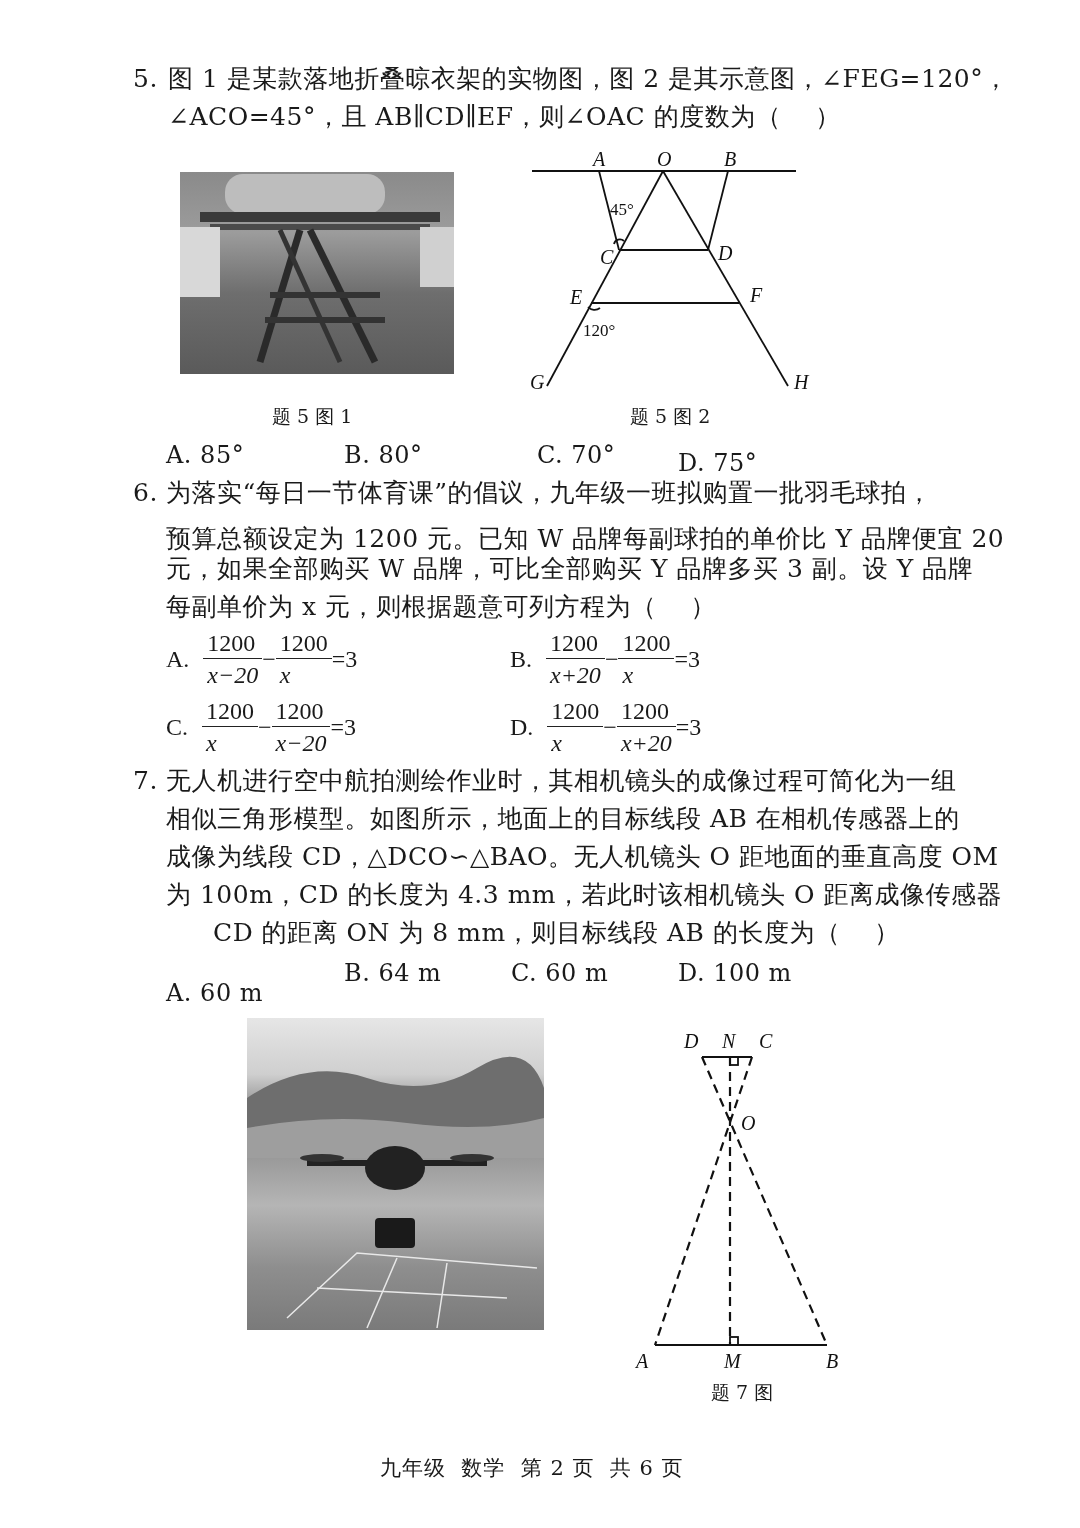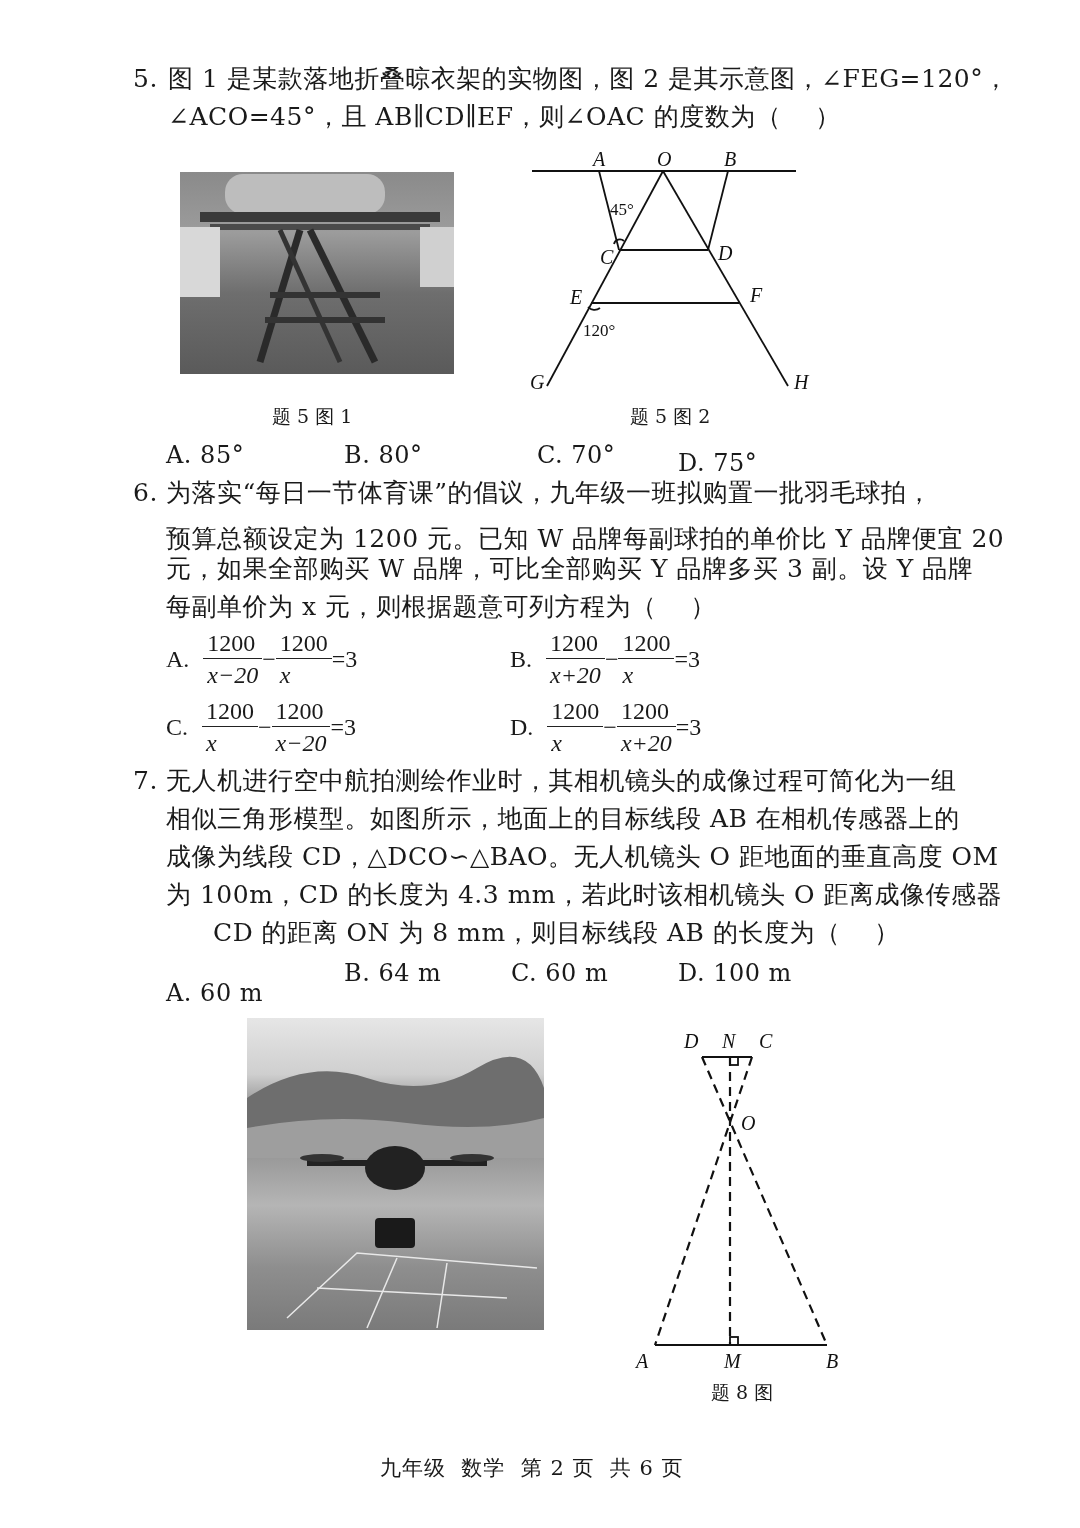--- a/index.html
+++ b/index.html
@@ -177,15 +177,15 @@
   <g font-family="Liberation Serif,serif" font-style="italic" font-size="20" fill="#111">
     <text x="54" y="28">D</text>
     <text x="92" y="28">N</text>
     <text x="129" y="28">C</text>
     <text x="111" y="110">O</text>
     <text x="6" y="348">A</text>
     <text x="94" y="348">M</text>
     <text x="196" y="348">B</text>
   </g>
 </svg>
-<div class="abs cap" style="left:711px;top:1380px;">题 8 图</div>
+<div class="abs cap" style="left:711px;top:1380px;">题 7 图</div>
 
 <div class="abs" style="left:380px;top:1454px;font-size:21px;white-space:pre;letter-spacing:1px;">九年级  数学  第 2 页  共 6 页</div>
 
 </body></html>

